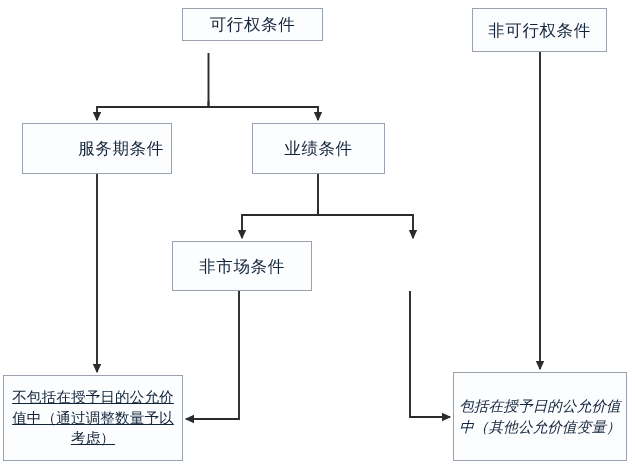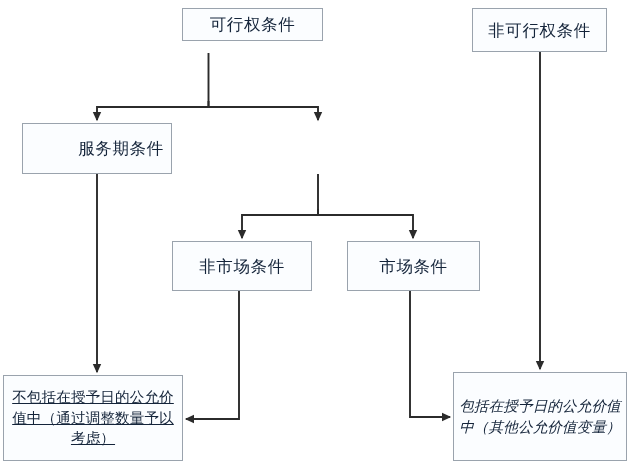--- a/index.html
+++ b/index.html
@@ -98,28 +98,28 @@
   </div>
 
   <div class="node single" id="n-nonexercisable">
     <span class="label">非可行权条件</span>
   </div>
 
   <div class="node single" id="n-service">
     <span class="label">服务期条件</span>
   </div>
 
+  <div class="node single" id="n-performance">
+    <span class="label">业绩条件</span>
+  </div>
 
   <div class="node single" id="n-nonmarket">
     <span class="label">非市场条件</span>
   </div>
 
-  <div class="node single" id="n-market">
-    <span class="label">市场条件</span>
-  </div>
 
   <div class="node multi" id="n-excluded">
     <span class="label">不包括在授予日的公允价值中（通过调整数量予以考虑）</span>
   </div>
 
   <div class="node multi" id="n-included">
     <span class="label">包括在授予日的公允价值中（其他公允价值变量）</span>
   </div>
 
 </div>

